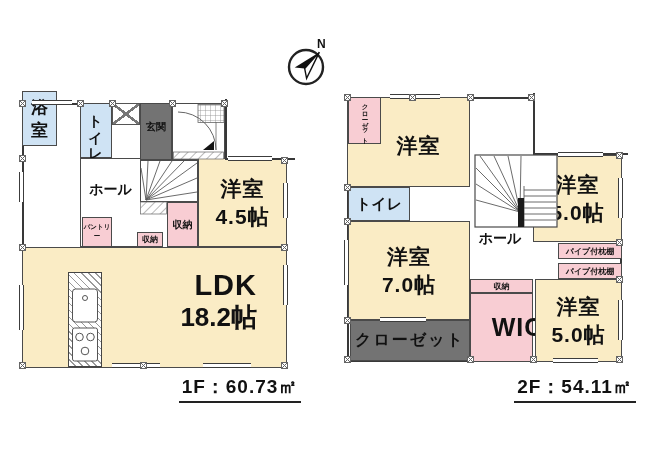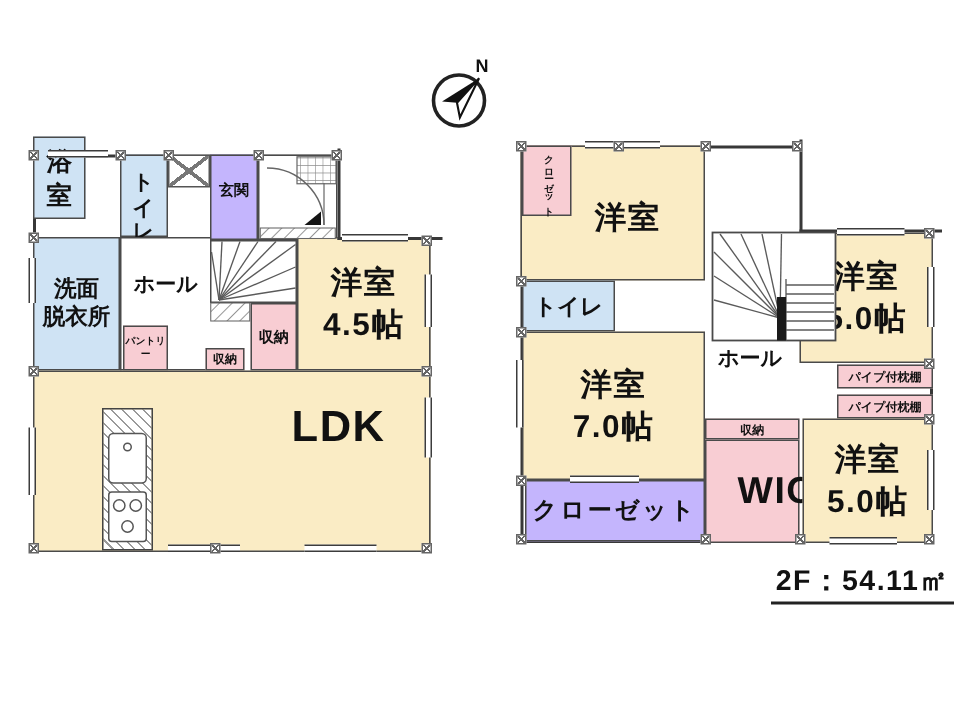--- a/index.html
+++ b/index.html
@@ -8,21 +8,21 @@
   .abs{position:absolute;box-sizing:border-box;}
   .outline{position:absolute;box-sizing:border-box;border:2px solid #383838;background:#fff;}
   .notch{position:absolute;box-sizing:border-box;background:#fff;
          border-left:2px solid #383838;border-bottom:2px solid #383838;z-index:3;}
   .room{position:absolute;box-sizing:border-box;border:1.5px solid #4a4a4a;
         display:flex;align-items:center;justify-content:center;text-align:center;
         font-weight:700;z-index:2;}
   .yellow{background:#FAECC5;}
   .blue{background:#CFE3F4;}
   .pink{background:#F8CDD3;}
-  .gray{background:#c4b5fd;}
+  .gray{background:#737373;}
   .white{background:#fff;}
   .rname,.rsize{display:block;font-size:21px;line-height:1.3;letter-spacing:1px;}
   .lbl-lg{font-size:17px;}
   .lbl-md{font-size:14px;}
   .lbl-sm{font-size:10px;}
   .lbl-xs{font-size:8px;letter-spacing:0;}
   .lbl-xxs{font-size:6.5px;letter-spacing:0;}
   .vtext{writing-mode:vertical-rl;text-orientation:upright;letter-spacing:1px;}
   .floatlbl{position:absolute;z-index:4;font-weight:700;text-align:center;}
   .ldk-l1{display:block;font-size:29px;line-height:1.1;letter-spacing:1px;}
@@ -68,26 +68,20 @@
     <span>浴室</span>
   </div>
   <div class="room blue lbl-md vtext" style="left:80px;top:103px;width:32px;height:55px;">
     <span>トイレ</span>
   </div>
   <div class="xbox" style="left:112px;top:103px;width:28px;height:22px;"></div>
   <div class="room gray lbl-sm" style="left:140px;top:103px;width:32px;height:57px;align-items:flex-start;padding-top:16px;">
     <span>玄関</span>
   </div>
   <div class="room white" style="left:172px;top:103px;width:53px;height:57px;"></div>
-  <div class="room blue" style="left:22px;top:158px;width:58px;height:89px;">
-    <div style="font-size:15px;line-height:1.25;">
-      <span style="display:block;">洗面</span>
-      <span style="display:block;">脱衣所</span>
-    </div>
-  </div>
   <div class="room white lbl-md" style="left:80px;top:158px;width:60px;height:89px;align-items:flex-start;padding-top:22px;border-right:none;">
     <span>ホール</span>
   </div>
   <div class="room white" style="left:140px;top:160px;width:58px;height:42px;"></div>
   <div class="room pink lbl-xxs" style="left:82px;top:217px;width:30px;height:30px;">
     <span>パントリー</span>
   </div>
   <div class="room pink lbl-xs" style="left:137px;top:232px;width:26px;height:15px;">
     <span>収納</span>
   </div>
@@ -96,20 +90,21 @@
   </div>
   <div class="room yellow" style="left:198px;top:158px;width:89px;height:89px;">
     <div>
       <span class="rname">洋室</span>
       <span class="rsize">4.5帖</span>
     </div>
   </div>
   <div class="room yellow" style="left:22px;top:247px;width:265px;height:121px;"></div>
   <div class="floatlbl" style="left:117px;top:270px;width:140px;text-align:right;">
     <span class="ldk-l1">LDK</span>
+    <span class="ldk-l2">18.2帖</span>
   </div>
   <div class="kitchen" style="left:68px;top:272px;width:34px;height:95px;"></div>
 
   <div class="outline" style="left:347px;top:97px;width:275px;height:265px;"></div>
   <div class="notch" style="left:533px;top:93px;width:95px;height:62px;"></div>
 
   <div class="room yellow" style="left:347px;top:97px;width:123px;height:90px;padding-left:20px;padding-top:8px;">
     <div>
       <span class="rname">洋室</span>
     </div>
@@ -150,20 +145,23 @@
   <div class="room yellow" style="left:535px;top:279px;width:87px;height:83px;">
     <div>
       <span class="rname">洋室</span>
       <span class="rsize">5.0帖</span>
     </div>
   </div>
   <div class="room gray" style="left:350px;top:320px;width:120px;height:41px;font-size:16px;letter-spacing:2px;">
     <span>クローゼット</span>
   </div>
 
+  <div class="footer" style="left:150px;top:374px;width:180px;">
+    <span>1F：60.73㎡</span>
+  </div>
   <div class="footer" style="left:485px;top:374px;width:180px;">
     <span>2F：54.11㎡</span>
   </div>
 
   <svg class="deco" width="652" height="472" viewBox="0 0 652 472">
     <defs>
       <pattern id="hatch" width="6" height="6" patternUnits="userSpaceOnUse" patternTransform="rotate(45)">
         <rect width="6" height="6" fill="#fff"></rect>
           <line x1="0" y1="0" x2="0" y2="6" stroke="#8a8a8a" stroke-width="1.2"></line>
       </pattern>

